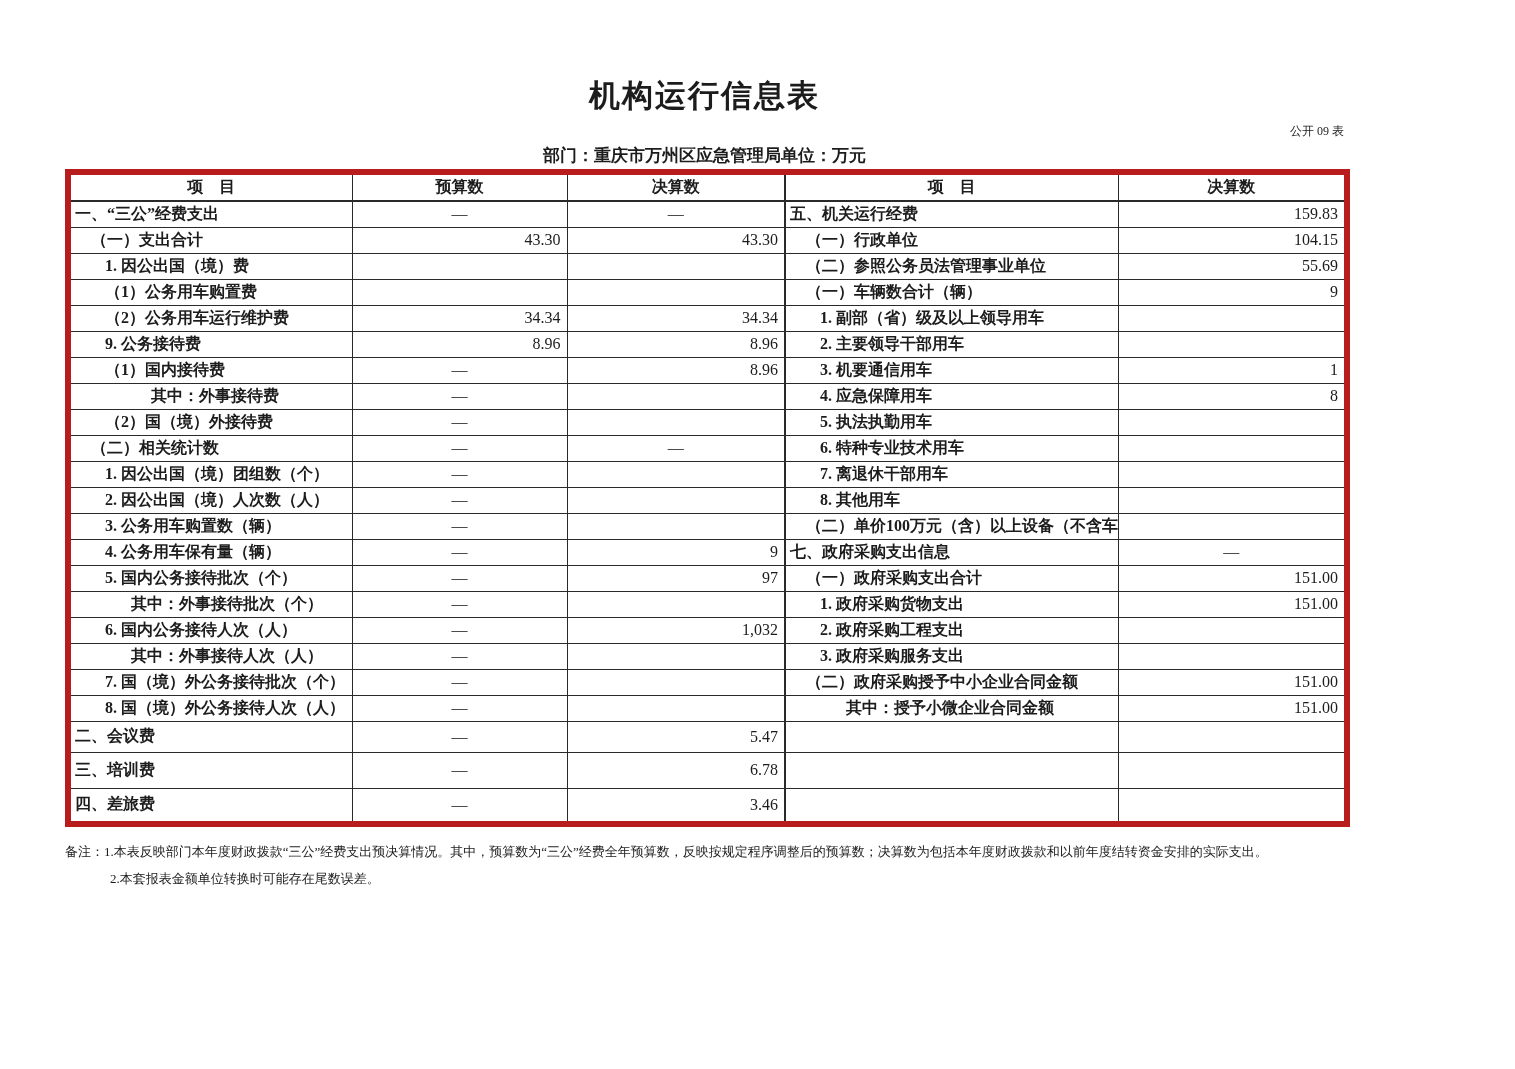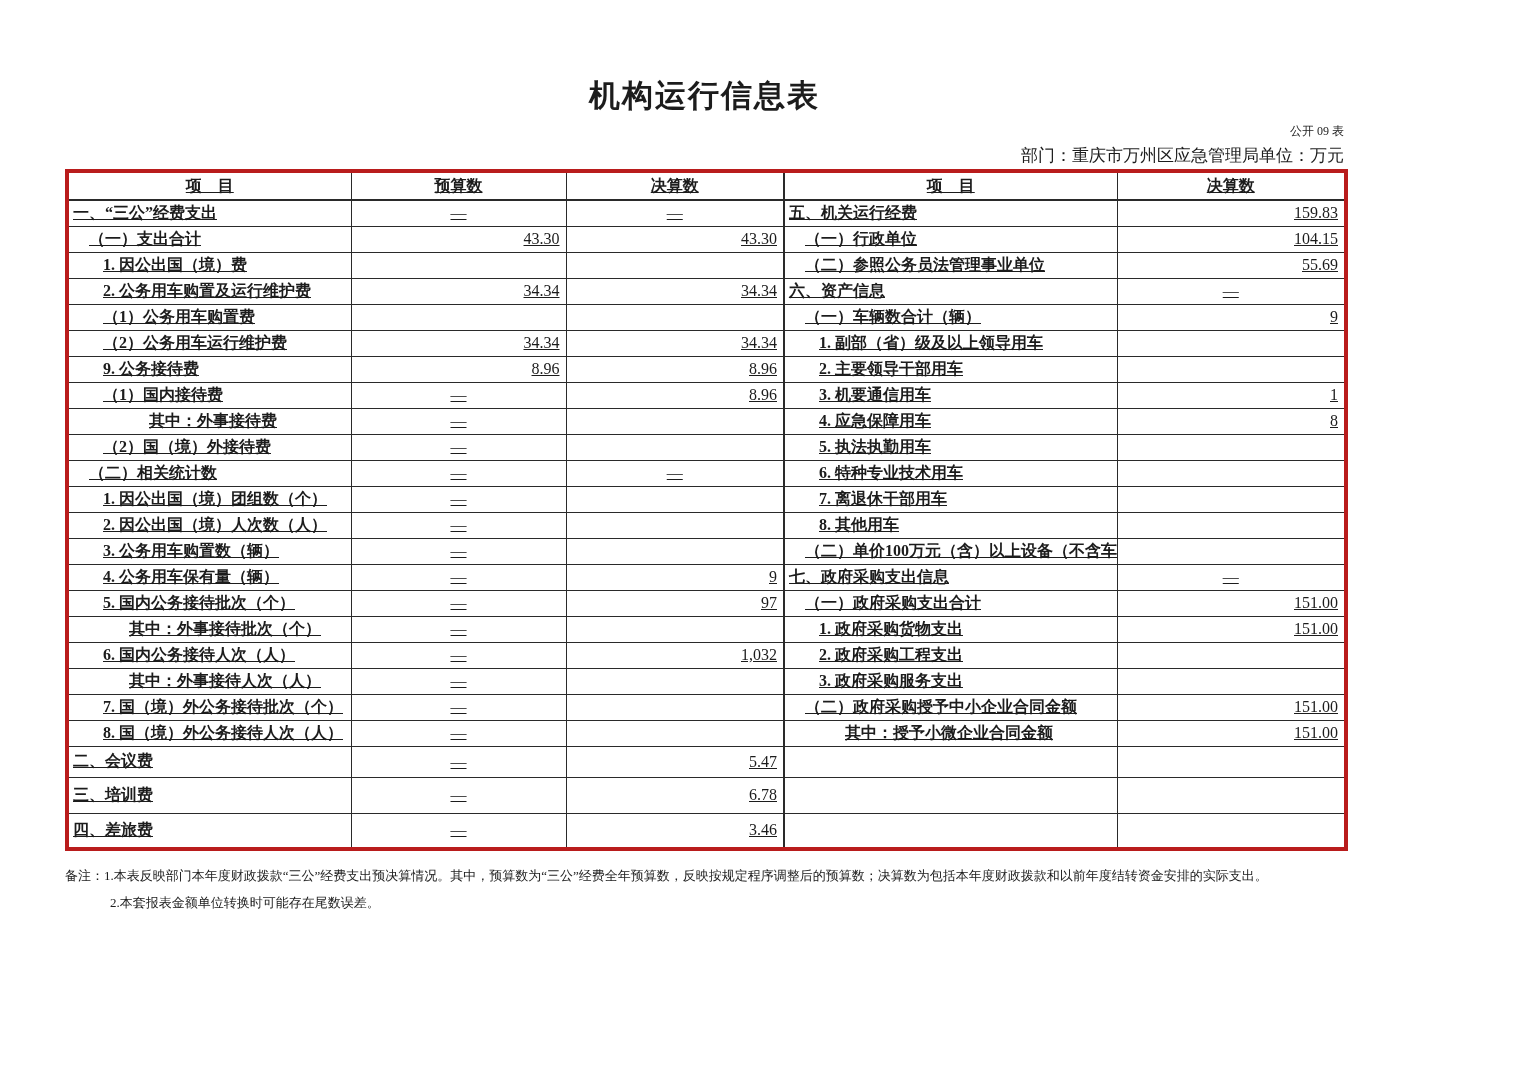--- a/index.html
+++ b/index.html
@@ -4,25 +4,25 @@
 <style>
   * { margin:0; padding:0; box-sizing:border-box; }
   html,body { width:1515px; height:1069px; background:#ffffff; overflow:hidden;
               font-family:"Liberation Serif","DejaVu Serif",serif; color:#1c1c1c; }
   .page { position:relative; width:1515px; height:1069px; }
   .content { margin-left:65px; width:1279px; }
 
   .title { margin-top:76px; text-align:center; font-size:31px; font-weight:bold;
            letter-spacing:2px; line-height:40px; }
   .form-code { margin-top:4px; text-align:right; font-size:12px; line-height:22px; }
-  .meta { margin-top:3px; display:flex; justify-content:flex-end;
-          font-size:17px; line-height:22px; font-weight:normal; }
+  .meta { margin-top:3px; display:flex; justify-content:center;
+          font-size:17px; line-height:22px; font-weight:bold; }
 
   table { margin-top:2px; width:1279px; border-collapse:collapse; table-layout:fixed;
-          border:4px solid #b91c1c;text-decoration:underline; }
+          border:6px solid #b91c1c; }
   th, td { border:1px solid #2a2a2a; vertical-align:middle; overflow:hidden;
            white-space:nowrap; font-size:16px; }
   th { font-weight:bold; text-align:center; height:29px; border-bottom-width:2px; }
   th:nth-child(3), td:nth-child(3) { border-right-width:2px; }
   tbody tr { height:26px; }
   tbody tr:nth-last-child(3) { height:31px;margin-left:24px; }
   tbody tr:nth-last-child(2) { height:36px; }
   tbody tr:nth-last-child(1) { height:36px; }
 
   td.lbl { font-weight:bold; text-align:left; }
@@ -79,27 +79,20 @@
             <td class="num">104.15</td>
           </tr>
           <tr>
             <td class="lbl i2">1. 因公出国（境）费</td>
             <td class="num"></td>
             <td class="num"></td>
             <td class="lbl i1">（二）参照公务员法管理事业单位</td>
             <td class="num">55.69</td>
           </tr>
           <tr>
-            <td class="lbl i2">2. 公务用车购置及运行维护费</td>
-            <td class="num">34.34</td>
-            <td class="num">34.34</td>
-            <td class="lbl i0">六、资产信息</td>
-            <td class="num dash">—</td>
-          </tr>
-          <tr>
             <td class="lbl i3">（1）公务用车购置费</td>
             <td class="num"></td>
             <td class="num"></td>
             <td class="lbl i1">（一）车辆数合计（辆）</td>
             <td class="num">9</td>
           </tr>
           <tr>
             <td class="lbl i3">（2）公务用车运行维护费</td>
             <td class="num">34.34</td>
             <td class="num">34.34</td>

